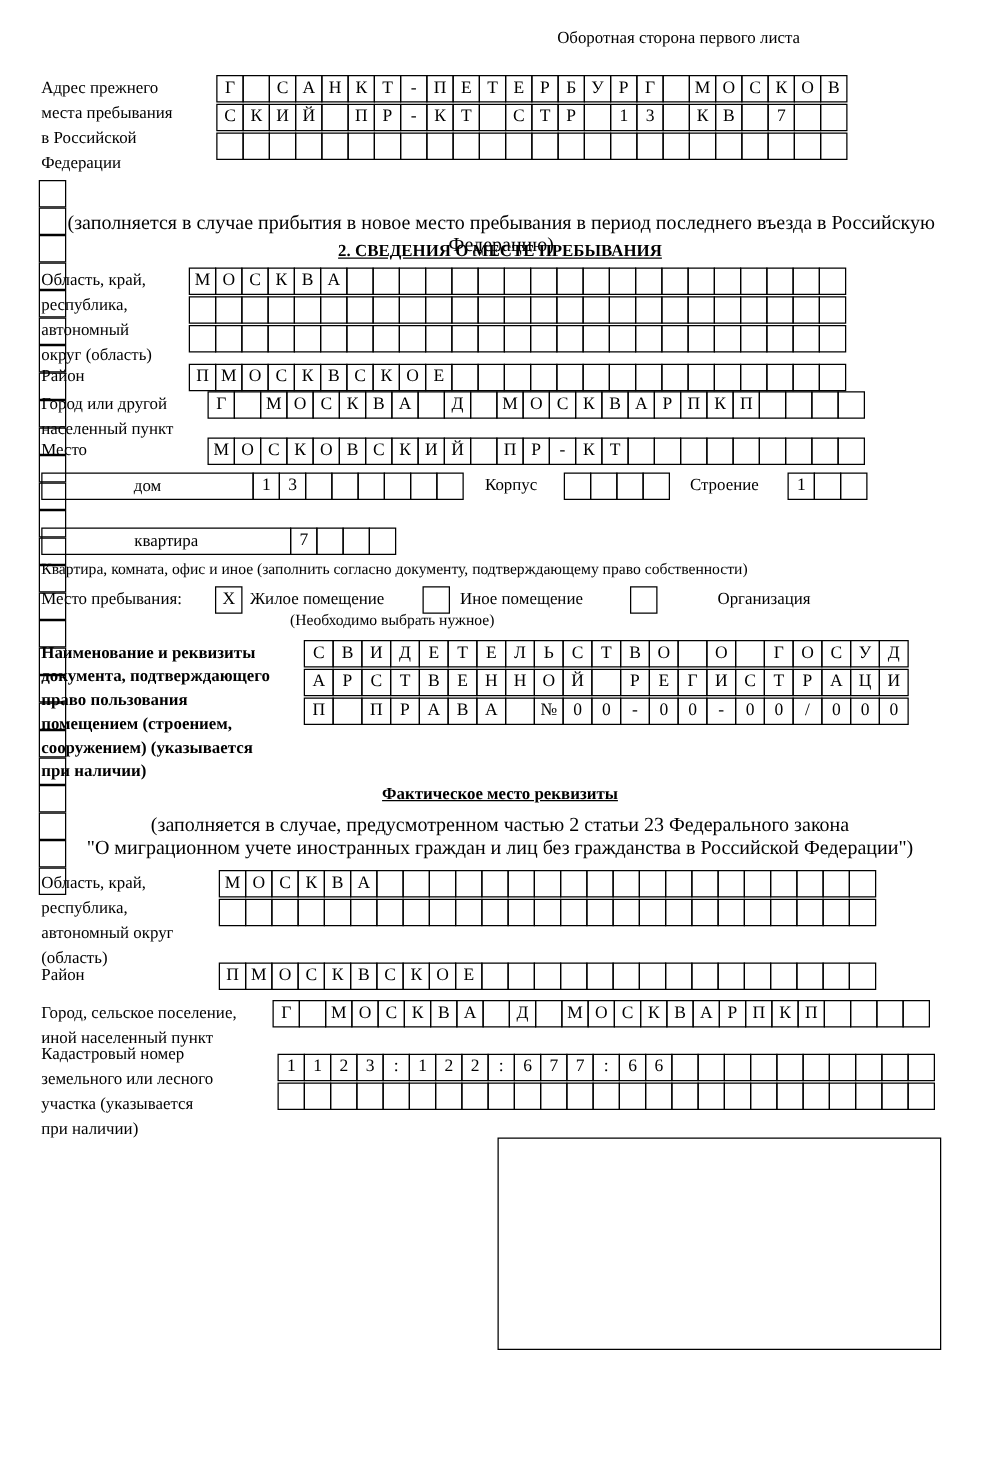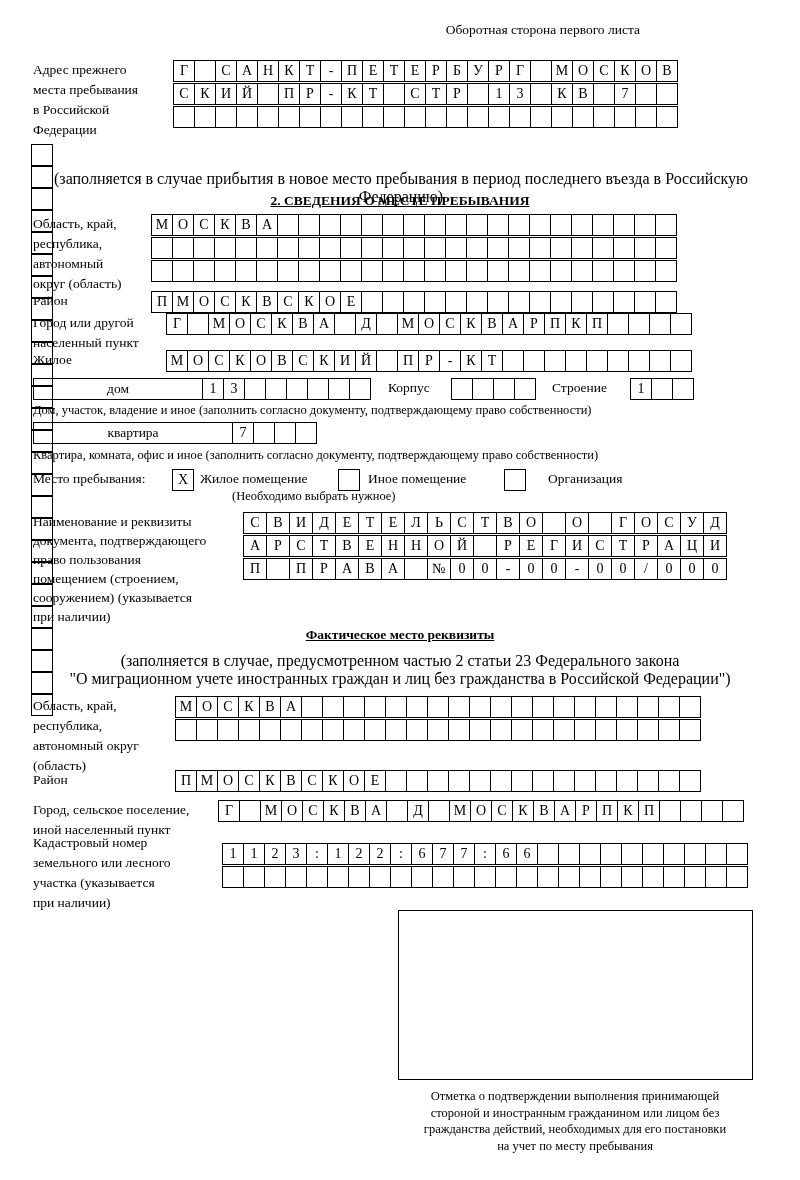--- a/index.html
+++ b/index.html
@@ -351,21 +351,21 @@
       <div class="cell">Р</div>
       <div class="cell">П</div>
       <div class="cell">К</div>
       <div class="cell">П</div>
       <div class="cell"></div>
       <div class="cell"></div>
       <div class="cell"></div>
       <div class="cell"></div>
     </div>
 
-  <div class="abs lbl" style="top:350px; left:33px;">Жилое</div>
+  <div class="abs lbl" style="top:350px; left:33px;">Место</div>
   <div class="abs cells" style="top:350px; left:166px;" id="s2s">
       <div class="cell">М</div>
       <div class="cell">О</div>
       <div class="cell">С</div>
       <div class="cell">К</div>
       <div class="cell">О</div>
       <div class="cell">В</div>
       <div class="cell">С</div>
       <div class="cell">К</div>
       <div class="cell">И</div>
@@ -405,41 +405,40 @@
       <div class="cell"></div>
       <div class="cell"></div>
     </div>
   <div class="abs lbl" style="top:378px; left:552px;">Строение</div>
   <div class="abs cells" style="top:378px; left:630px;" id="s2str">
       <div class="cell">1</div>
       <div class="cell"></div>
       <div class="cell"></div>
     </div>
 
-  <div class="abs lbl-sm" style="top:402px; left:33px; width:740px;">Дом, участок, владение и иное (заполнить согласно документу, подтверждающему право собственности)</div>
 
   <div class="abs boxwide" style="top:422px; left:33px; width:200px;">квартира</div>
   <div class="abs cells" style="top:422px; left:232px;" id="s2flat">
       <div class="cell">7</div>
       <div class="cell"></div>
       <div class="cell"></div>
       <div class="cell"></div>
     </div>
   <div class="abs lbl-sm" style="top:447px; left:33px; width:740px;">Квартира, комната, офис и иное (заполнить согласно документу, подтверждающему право собственности)</div>
 
   <div class="abs lbl" style="top:469px; left:33px;">Место пребывания:</div>
   <div class="abs cell" style="top:469px; left:172px;">Х</div>
   <div class="abs lbl" style="top:469px; left:200px;">Жилое помещение</div>
   <div class="abs cell" style="top:469px; left:338px;"></div>
   <div class="abs lbl" style="top:469px; left:368px;">Иное помещение</div>
   <div class="abs cell" style="top:469px; left:504px;"></div>
-  <div class="abs lbl" style="top:469px; left:548px;">Организация</div>
+  <div class="abs lbl" style="top:469px; left:574px;">Организация</div>
   <div class="abs lbl-sm" style="top:488px; left:232px;">(Необходимо выбрать нужное)</div>
 
-  <div class="abs lbl" style="top:512px; left:33px; width:205px; line-height:19px;">Наименование и реквизиты
+  <div class="abs lbl" style="top:512px; left:33px; width:205px; line-height:19px;font-weight:bold;">Наименование и реквизиты
 документа, подтверждающего
 право пользования
 помещением (строением,
 сооружением) (указывается
 при наличии)</div>
   <div class="abs" style="top:512px; left:243px;">
     <div class="cells row-gap" id="s2doc0">
         <div class="cell" style="width: 24px;">С</div>
         <div class="cell" style="width: 24px;">В</div>
         <div class="cell" style="width: 24px;">И</div>
@@ -689,20 +688,14 @@
         <div class="cell"></div>
         <div class="cell"></div>
         <div class="cell"></div>
         <div class="cell"></div>
         <div class="cell"></div>
         <div class="cell"></div>
       </div>
   </div>
 
   <div class="abs bigbox" style="top:910px; left:398px; width:355px; height:170px;"></div>
-  <div class="abs caption" style="top:1088px; left:390px; width:370px;" id="stampcap">
-      <div>Отметка о подтверждении выполнения принимающей</div>
-      <div>стороной и иностранным гражданином или лицом без</div>
-      <div>гражданства действий, необходимых для его постановки</div>
-      <div>на учет по месту пребывания</div>
-    </div>
 
 </div>
 
 </body></html>

